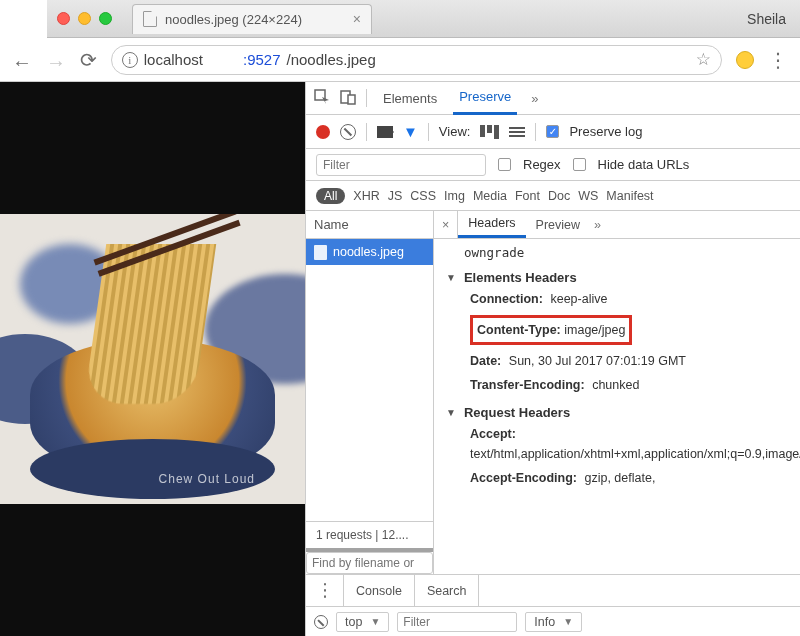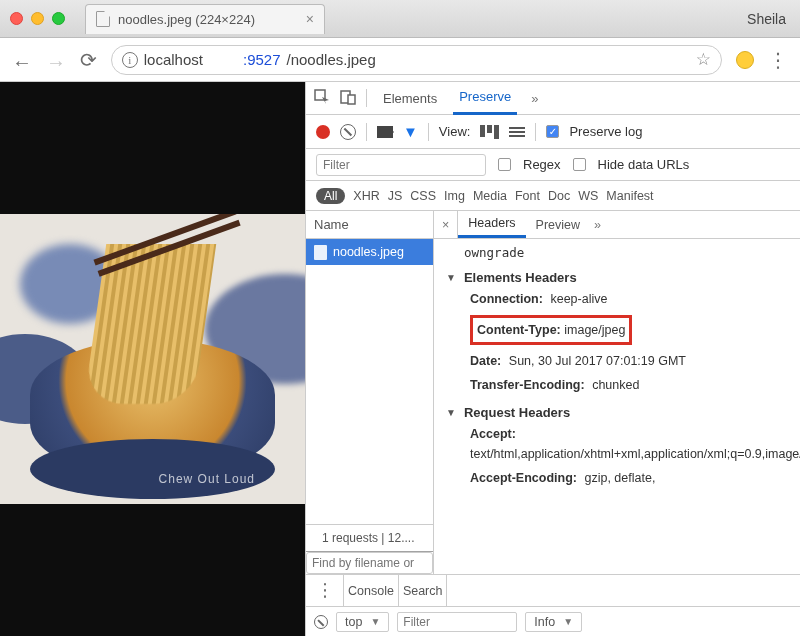--- a/index.html
+++ b/index.html
@@ -1,19 +1,19 @@
 <!DOCTYPE html>
 <html><head>
 <meta charset="utf-8">
 <style>
   * { box-sizing: border-box; margin: 0; padding: 0; font-family: -apple-system, BlinkMacSystemFont, "Segoe UI", Helvetica, Arial, sans-serif; }
   body { width: 800px; height: 636px; overflow: hidden; background: #fff; }
 
   
-  .titlebar { height: 38px; background: linear-gradient(#e8e8e8,#d6d6d6); display:flex; align-items:center; padding:0 10px; border-bottom:1px solid #bbb; }
+  .titlebar { height: 38px; background: linear-gradient(#e8e8e8,#d6d6d6); display:flex; align-items:center; padding:0 10px; border-bottom:1px solid #bbb;margin-left:47px; }
   .traffic { display:flex; gap:8px; }
   .tl { width:13px; height:13px; border-radius:50%; }
   .tl.red{background:#ff5f56;border:1px solid #e0443e;}
   .tl.yel{background:#ffbd2e;border:1px solid #dea123;}
   .tl.grn{background:#27c93f;border:1px solid #1aab29;}
   .tab { margin-left:20px; background:#f4f4f4; height:30px; display:flex; align-items:center; gap:8px; padding:0 10px; border:1px solid #bbb; border-bottom:none; border-radius:4px 4px 0 0; min-width:240px; font-size:13px; color:#555;}
   .tab .doc-ico{width:14px;height:16px;border:1px solid #999;border-radius:1px;position:relative;}
   .tab .doc-ico::after{content:"";position:absolute;right:-1px;top:-1px;border:3px solid transparent;border-top-color:#f4f4f4;border-right-color:#f4f4f4;}
   .tab .x{margin-left:auto;color:#888;font-size:14px;}
   .profile{margin-left:auto;font-size:14px;color:#444;padding-right:4px;}
@@ -72,42 +72,42 @@
   .dt-filter input{flex:0 0 170px;height:22px;border:1px solid #ccc;border-radius:3px;padding:0 6px;font-size:12px;color:#555;}
 
   .dt-types{height:30px;display:flex;align-items:center;gap:8px;padding:0 10px;border-bottom:1px solid #ccc;font-size:12.5px;color:#555;}
   .pill{background:#555;color:#fff;border-radius:9px;padding:1px 8px;font-size:12px;}
 
   .dt-main{flex:1;display:flex;overflow:hidden;}
   .reqcol{width:128px;border-right:1px solid #ccc;display:flex;flex-direction:column;}
   .reqcol .hdr{height:28px;display:flex;align-items:center;padding:0 8px;border-bottom:1px solid #ccc;color:#555;}
   .reqrow{height:26px;display:flex;align-items:center;gap:6px;padding:0 8px;background:#3b7ddd;color:#fff;font-size:12.5px;}
   .reqrow .fico{width:13px;height:15px;background:#fff;opacity:0.9;border-radius:1px;}
-  .reqcol .sum{margin-top:auto;border-top:1px solid #ccc;padding:6px 16px;color:#555;font-size:12px;}
-  .reqcol .find{border-top:1px solid #a3a3a3;padding:0;}
+  .reqcol .sum{margin-top:auto;border-top:1px solid #ccc;padding:6px 10px;color:#555;font-size:12px;}
+  .reqcol .find{border-top:4px solid #a3a3a3;padding:0;}
   .reqcol .find input{width:100%;height:22px;border:1px solid #ccc;padding:0 5px;font-size:12px;border-radius:3px;}
 
   .detail{flex:1;overflow:hidden;display:flex;flex-direction:column;}
   .detail-tabs{height:28px;display:flex;align-items:center;border-bottom:1px solid #ccc;font-size:12.5px;color:#555;}
   .detail-tabs .cx{padding:0 8px;color:#777;border-right:1px solid #ccc;height:100%;display:flex;align-items:center;}
   .detail-tabs .dtab{padding:0 10px;height:100%;display:flex;align-items:center;}
   .detail-tabs .dtab.active{border-bottom:3px solid #1666c9;color:#333;}
 
   .headers{flex:1;overflow:auto;padding:6px 12px;font-size:13px;}
   .frag{font-family:Menlo,Consolas,monospace;font-size:12.5px;color:#333;padding-left:18px;}
   .sect{margin-top:10px;display:flex;align-items:center;gap:8px;}
   .sect .tw{color:#555;font-size:10px;}
   .sect b{font-weight:600;}
   .kv{padding-left:24px;margin-top:4px;font-family:Menlo,Consolas,monospace;font-size:12.5px;line-height:1.6;}
   .kv b{font-weight:700;}
   .hl{border:3px solid #d93025;padding:2px 4px;margin:2px 0;display:inline-block;}
 
   .drawer{height:32px;border-top:1px solid #ccc;display:flex;align-items:center;font-size:12.5px;color:#555;}
   .drawer .kebab{padding:0 10px;}
-  .drtab{padding:0 4px;height:100%;display:flex;align-items:center;border:1px solid #ccc;border-top:none;border-bottom:none;margin-left:-1px;}
+  .drtab{padding:0 12px;height:100%;display:flex;align-items:center;border:1px solid #ccc;border-top:none;border-bottom:none;margin-left:-1px;}
   .drtab.active{background:#fff;}
 
   .console{height:30px;border-top:1px solid #ccc;display:flex;align-items:center;gap:8px;padding:0 8px;font-size:12.5px;color:#555;}
   .console .ban{width:14px;height:14px;border-width:1.5px;}
   .sel{border:1px solid #ccc;padding:2px 8px;display:flex;align-items:center;gap:8px;border-radius:2px;}
   .sel .dn{color:#777;font-size:10px;}
   .console input{flex:1;max-width:120px;height:20px;border:1px solid #ccc;padding:0 5px;border-radius:2px;font-size:12px;}
 </style>
 </head>
 <body>

